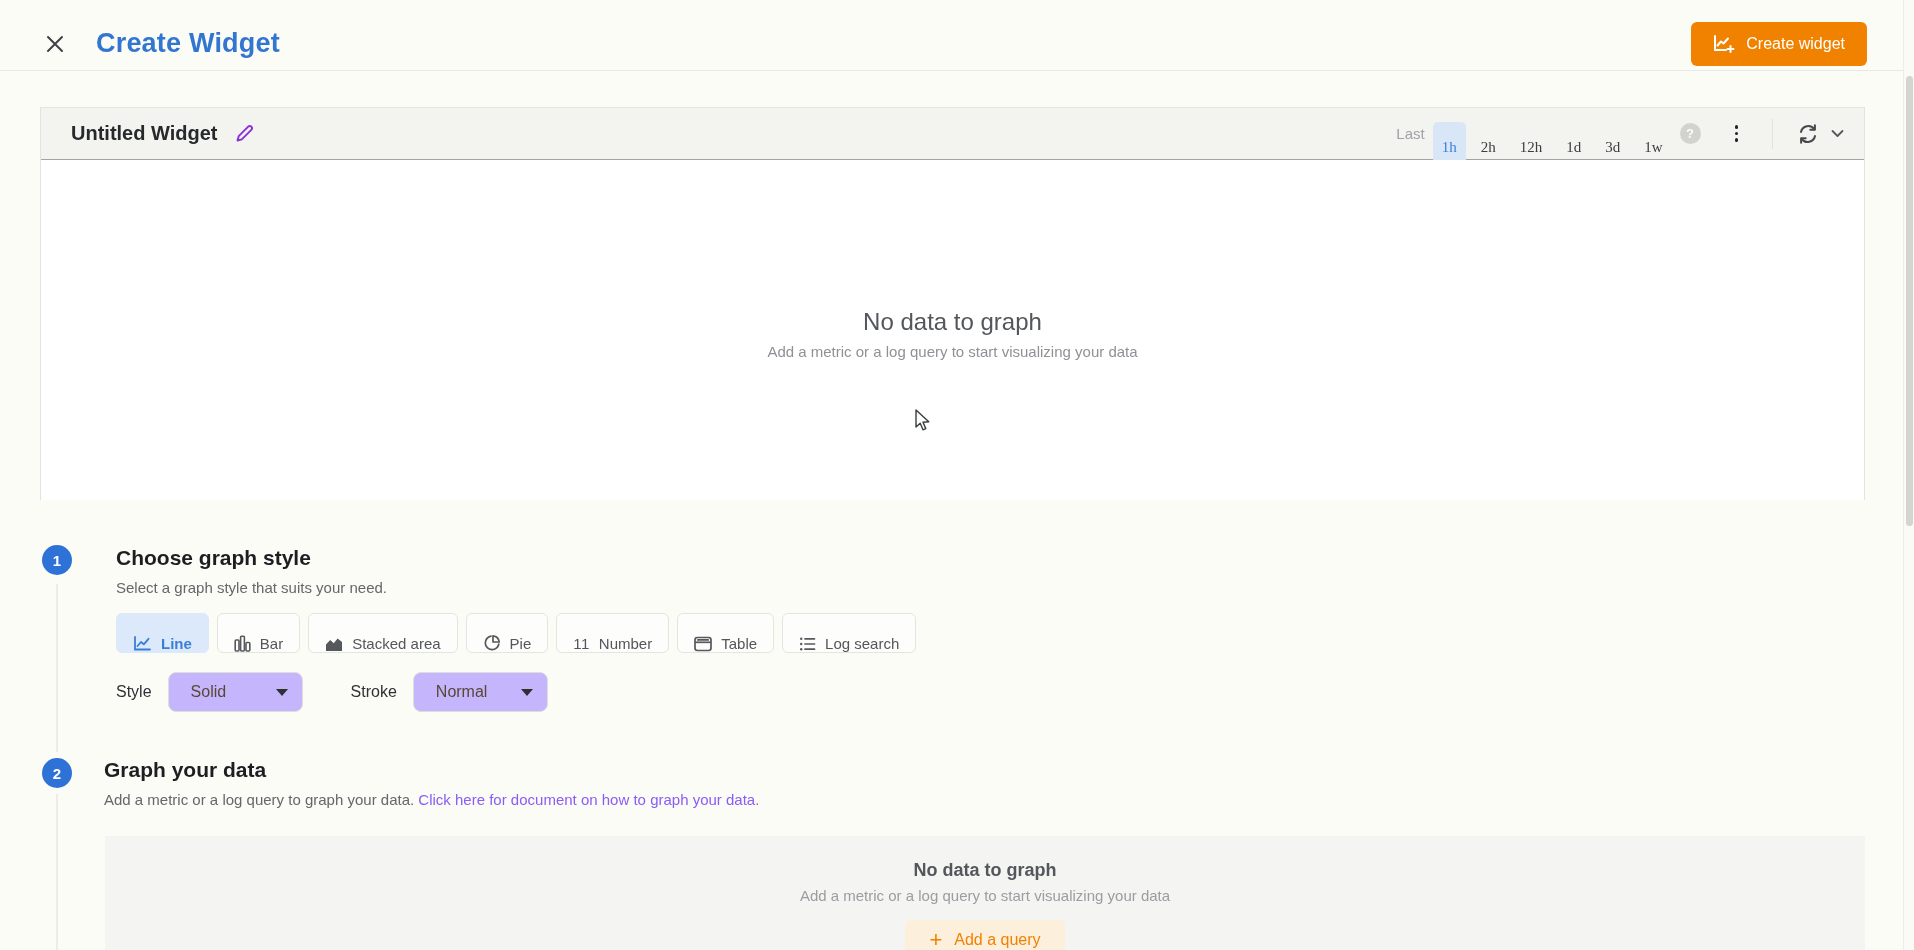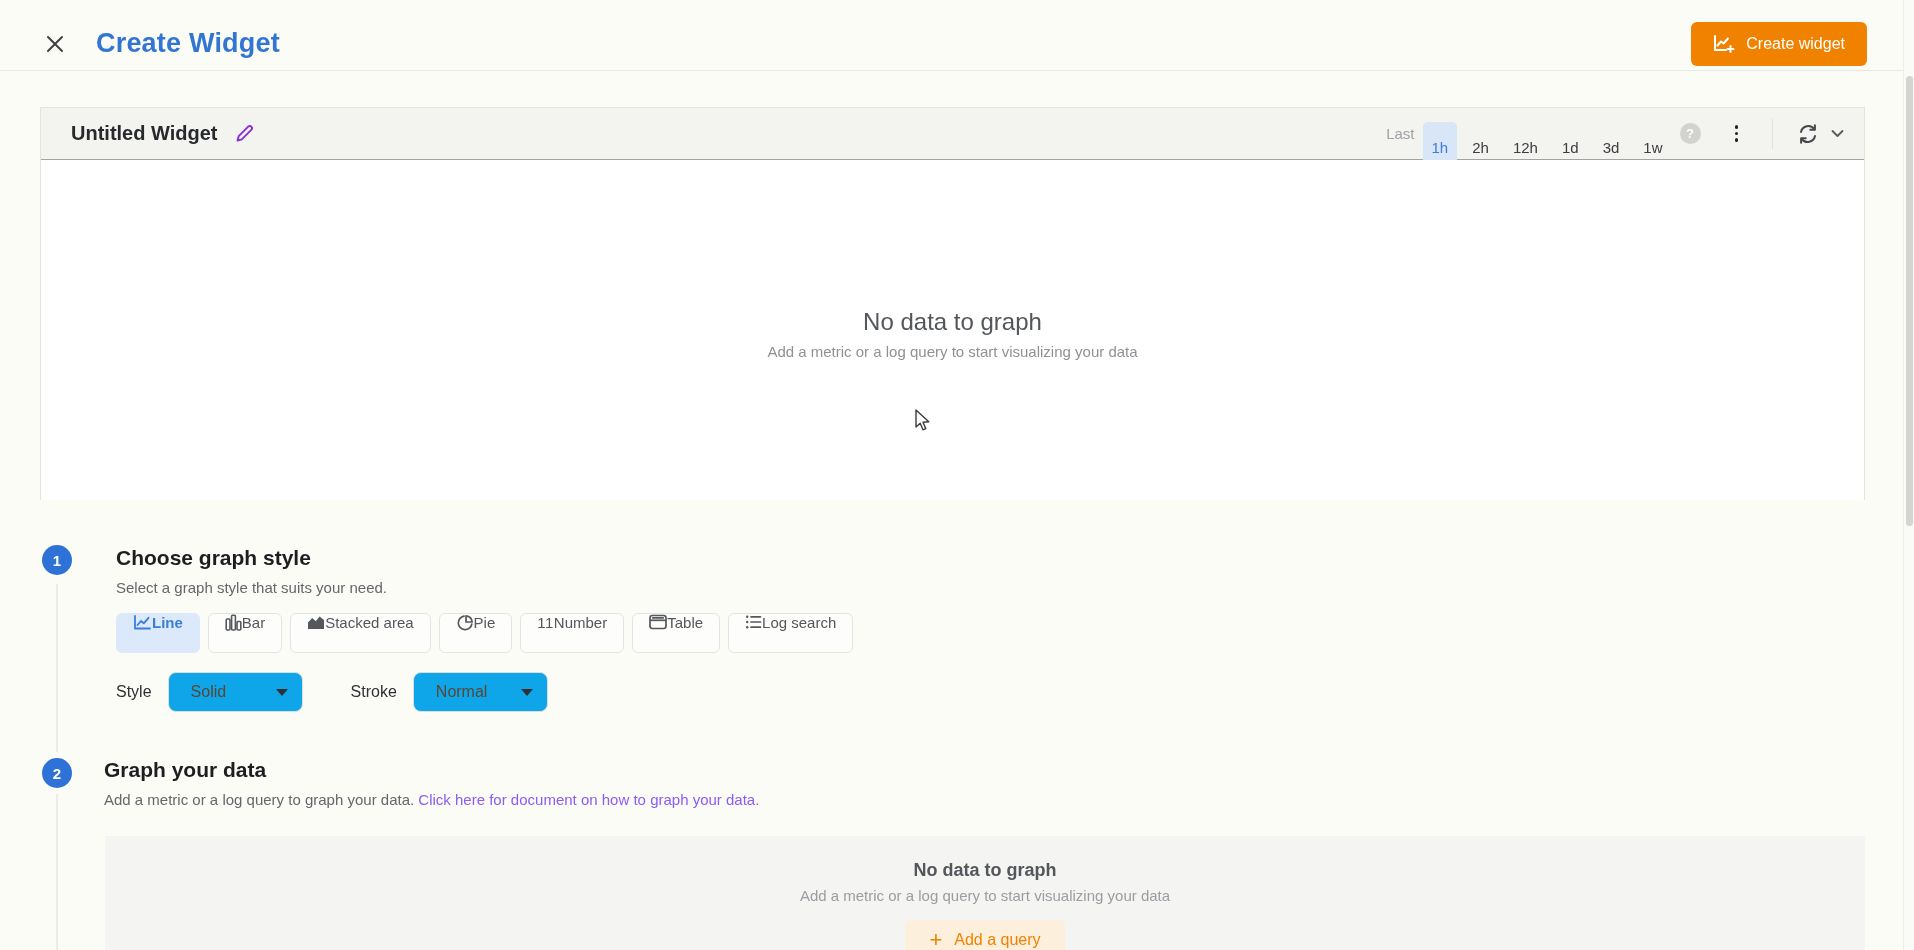--- a/index.html
+++ b/index.html
@@ -18,21 +18,21 @@
   
   .preview-panel { position:absolute; left:40px; top:107px; width:1825px; height:393px;
     border:1px solid #e3e3df; background:#fff; }
   .panel-header { height:52px; background:#f3f3ef; border-bottom:1px solid #a3a3a3;
     display:flex; align-items:center; padding:0 20px; }
   .widget-title { font-size:20px; font-weight:700; color:#27292c; margin-left:10px; }
   .edit-icon-btn { background:none; border:none; margin-left:16px; cursor:pointer; display:flex; align-items:center; }
   .time-cluster { margin-left:auto; display:flex; align-items:center; gap:0; }
   .time-prefix { color:#9fa2a6; font-size:15px; margin-right:8px; }
   .chip { border:none; background:transparent; font-size:15px; color:#3a3d41; padding:17px 9px;
-    border-radius:5px; cursor:pointer; font-family:Liberation Sans, sans-serif;margin-top:28px; }
+    border-radius:5px; cursor:pointer; font-family:Liberation Serif, serif;margin-top:28px; }
   .chip.selected { background:#d9e6f8; color:#3b7fd8; }
   .help-badge { width:21px; height:21px; border-radius:50%; background:#d2d2cf; color:#fdfdfa;
     font-size:13px; font-weight:700; display:flex; align-items:center; justify-content:center; margin-left:8px; cursor:pointer; }
   .kebab-btn { background:none; border:none; cursor:pointer; margin-left:26px; padding:4px 8px;
     display:flex; flex-direction:column; gap:3px; align-items:center; }
   .kebab-btn i { width:3.5px; height:3.5px; border-radius:50%; background:#212326; }
   .v-divider { width:1px; height:30px; background:#e1e1dd; margin-left:26px; }
   .refresh-group { display:flex; align-items:center; gap:10px; margin-left:22px; cursor:pointer; }
 
   .panel-body { position:relative; height:340px; background:#fff; text-align:center; }
@@ -52,32 +52,32 @@
   .badge-1 { top:545px; } .badge-2 { top:758px; }
 
   .step-content { position:absolute; left:104px; right:49px; }
   .step1-content { top:544px;margin-left:12px; } .step2-content { top:756px; }
   .step-title { font-size:21px; font-weight:700; color:#1c1e21; line-height:27px; }
   .step-sub { margin-top:8px; font-size:15px; color:#64676b; }
   .doc-link { color:#8b5cf6; text-decoration:none; cursor:pointer; }
 
   
   .gtype-row { margin-top:17px; display:flex; gap:8px; }
-  .gtype { display:flex; align-items:flex-start; height:40px; padding:0 16px;
+  .gtype { display:flex; align-items:flex-end; gap:9px; height:40px; padding:0 16px;
     background:#fdfdfb; border:1px solid #e4e4e0; border-radius:6px; font-size:15px; color:#53565b;
     cursor:pointer; font-family:inherit; }
   .gtype.selected { background:#dce9fb; border-color:#dce9fb; color:#3a7ed8; font-weight:700; }
   .gicon { display:flex; align-items:center; justify-content:center; }
   .gicon-text { font-size:15px; font-weight:400; letter-spacing:.5px; }
 
   
   .opts-row { margin-top:19px; display:flex; align-items:center; }
   .opt-label { font-size:16px; color:#2e3033; }
   .select-box { margin-left:16px; width:135px; height:40px; border:1px solid #dededa; border-radius:8px;
-    background:#0ea5e9; display:flex; align-items:center; padding:0 14px 0 22px; cursor:pointer; }
+    background:#c4b5fd; display:flex; align-items:center; padding:0 14px 0 22px; cursor:pointer; }
   .select-value { font-size:16px; color:#584736; }
   .select-caret { margin-left:auto; width:0; height:0; border-left:6px solid transparent;
     border-right:6px solid transparent; border-top:7px solid #2e3033; }
   .opt-gap { margin-left:48px; }
 
   
   .query-panel { margin-top:28px; margin-left:1px; width:1760px; height:200px;
     background:#f4f4f2; text-align:center; }
   .q-empty-title { padding-top:24px; font-size:18px; font-weight:600; color:#53565a; }
   .q-empty-sub { margin-top:6px; font-size:15px; color:#9a9da1; }

